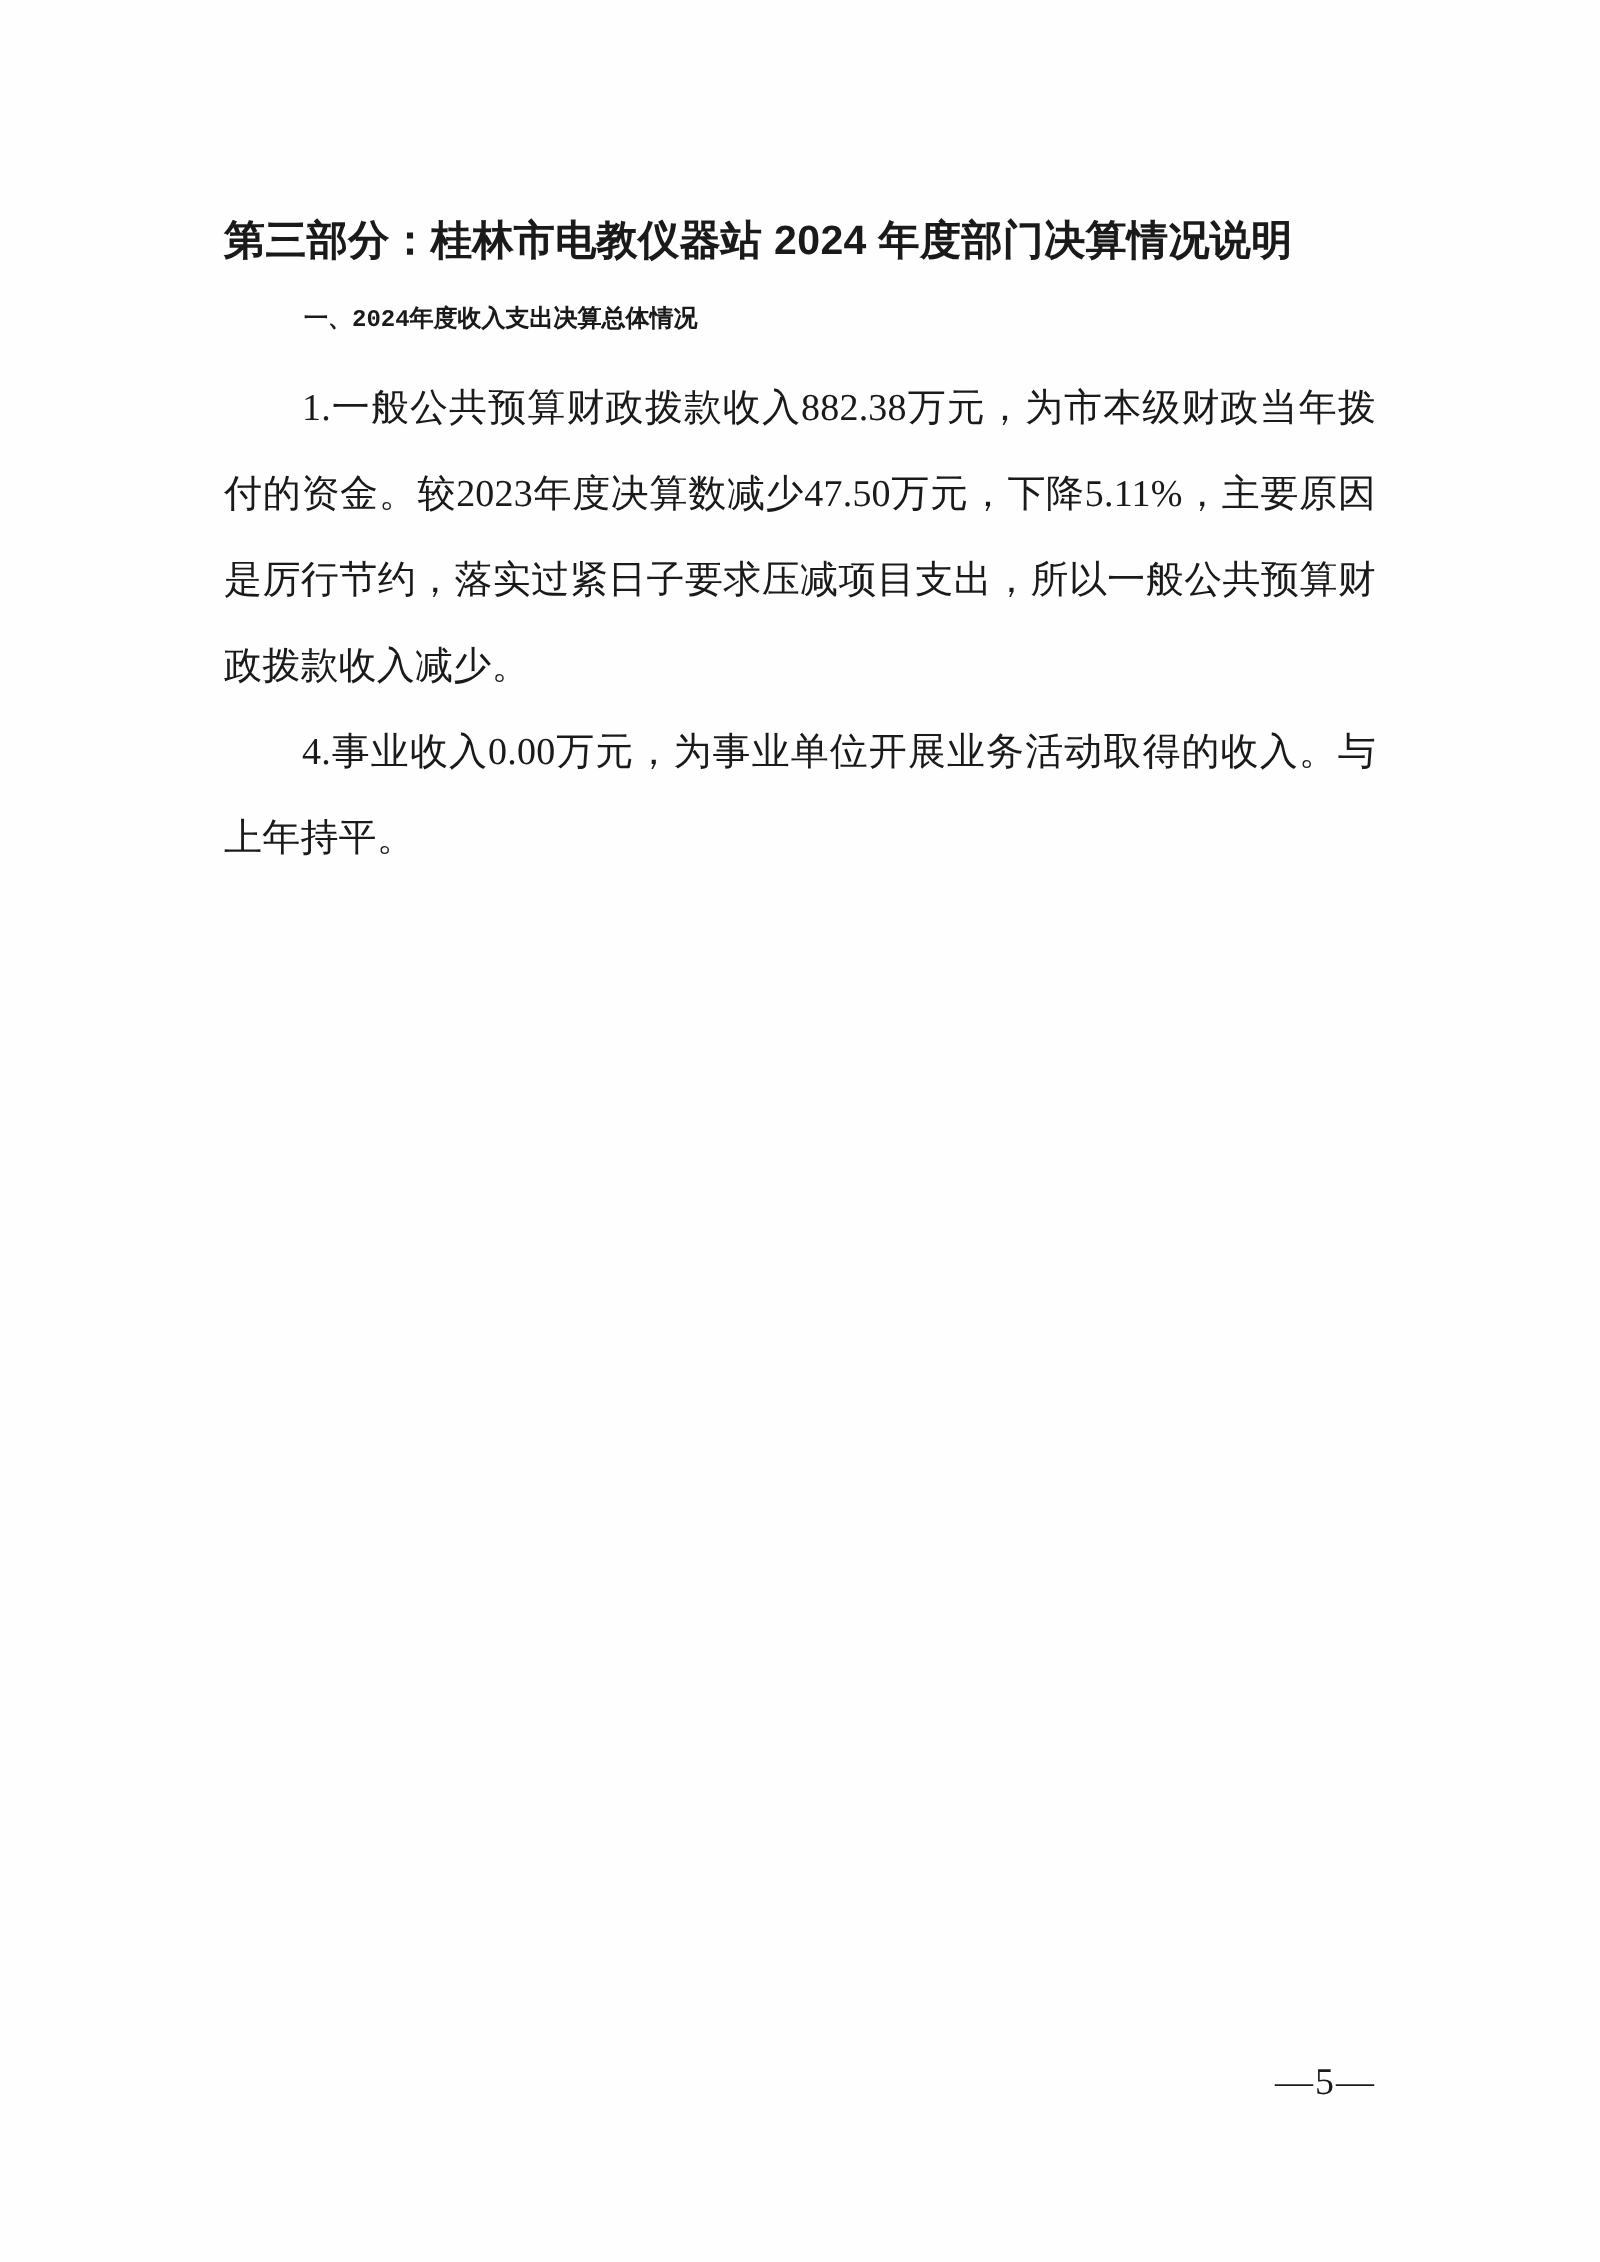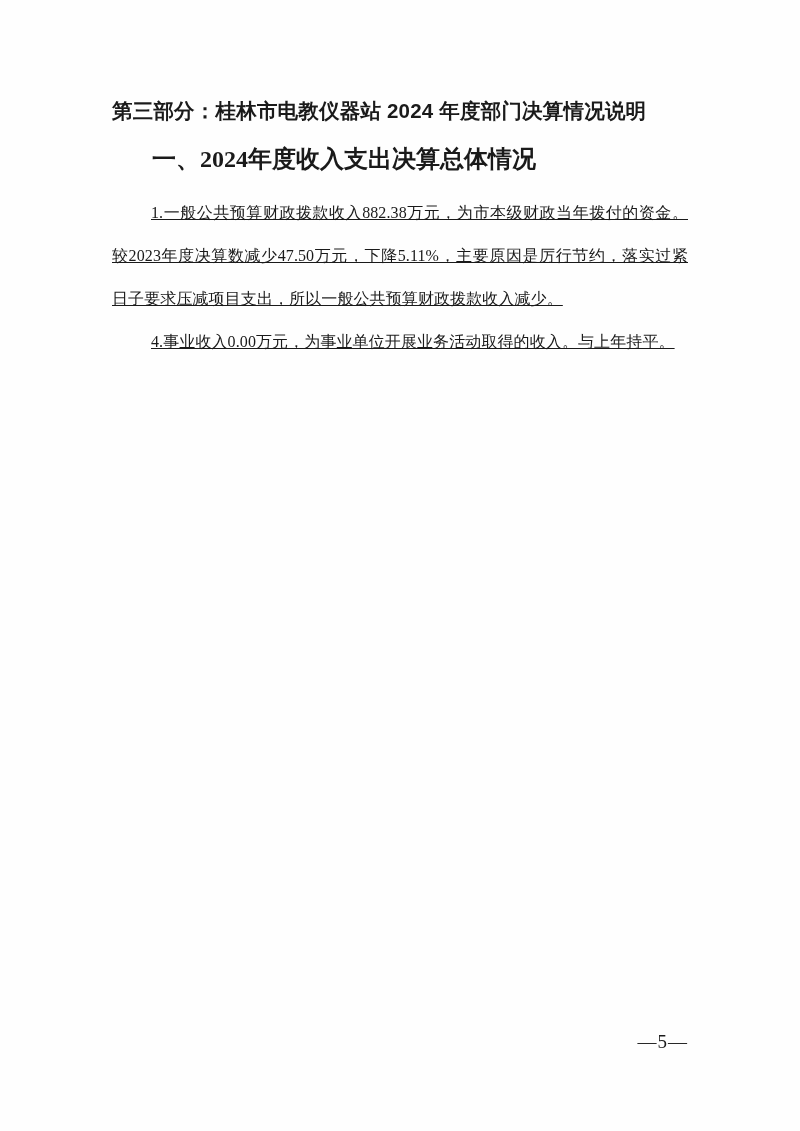--- a/index.html
+++ b/index.html
@@ -28,49 +28,48 @@
     left: 112px;
     top: 92px;
     width: 576px;
   }
   .doc-title {
     font-family: "Liberation Sans", "DejaVu Sans", sans-serif;
     font-weight: bold;
     font-size: 20.5px;
     letter-spacing: 0.2px;
     line-height: 1.5;
-    margin: 4px 0 14px 0;
+    margin: 14px 0 14px 0;
     white-space: nowrap;
   }
   .section-heading {
-    font-family: Liberation Serif, serif;
+    font-family: Liberation Mono, monospace;
     font-weight: bold;
-    font-size: 24px;
+    font-size: 12px;
     line-height: 1.5;
     margin: 0 0 14px 0;
     text-indent: 40px;
   }
   .para {
     font-size: 19.5px;
     line-height: 43px;
     margin: 0;
     text-align: justify;
     text-justify: inter-ideograph;
     text-indent: 39px;
     letter-spacing: 0.1px;
   }
   .para-sub {
-    font-size: 16px;
+    font-size: 19px;
     line-height: 43px;
     margin: 0;
     text-align: justify;
     text-justify: inter-ideograph;
     text-indent: 39px;
     letter-spacing: 0.1px;
-    text-decoration: underline;
   }
   .page-number {
     position: absolute;
     right: 112px;
     bottom: 78px;
     font-size: 19px;
     font-family: "Liberation Serif", "DejaVu Serif", serif;
     letter-spacing: 1px;
   }
 </style>

